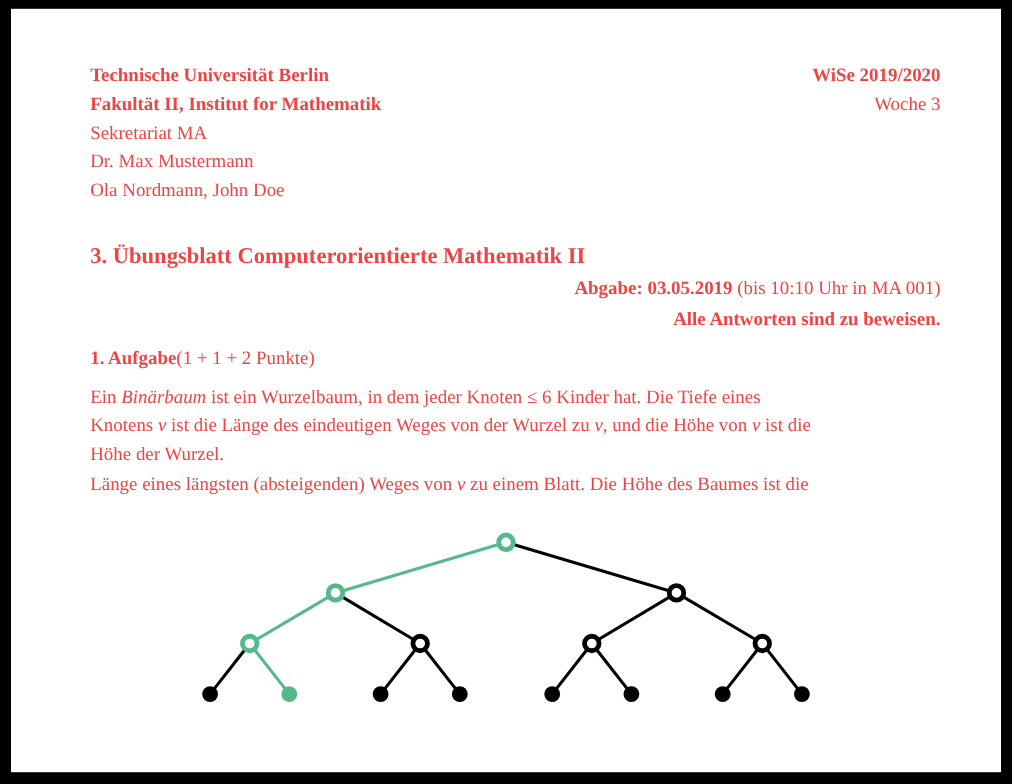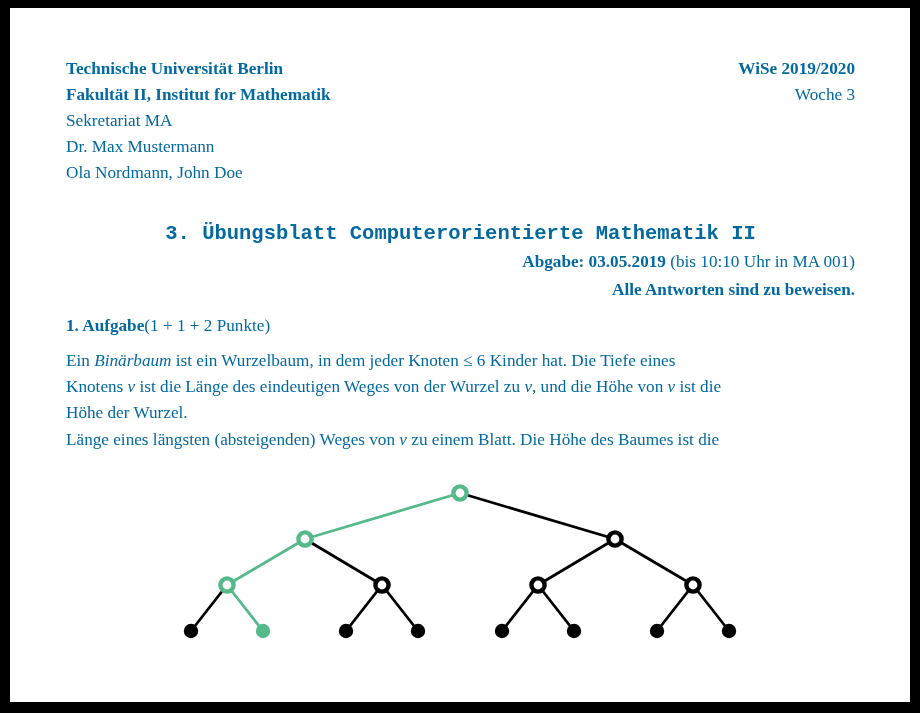--- a/index.html
+++ b/index.html
@@ -16,42 +16,41 @@
     left: 0; top: 0;
     width: 920px; height: 713px;
     background: #000000;
   }
   .page {
     position: absolute;
     left: 10px; top: 8px;
     width: 900px; height: 694px;
     background: #ffffff;
     box-sizing: border-box;
-    padding: 48px 55px 0 56px;
-    color: #0369a1;
+    padding: 48px 55px 0 72px;
+    color: #ef4444;
   }
   .hdr {
     display: flex;
     justify-content: space-between;
     align-items: flex-start;
   }
   .hdr-line {
     font-size: 17.2px;
     line-height: 26px;
     white-space: nowrap;
   }
   .hdr-right { text-align: right; }
   .b { font-weight: bold; }
   .title {
     margin-top: 33px;
-    text-align: center;
+    text-align: left;
     font-size: 20.5px;
     line-height: 29px;
     font-weight: bold;
-    font-family: Liberation Mono, monospace;
   }
   .center-line {
     text-align: right;
     font-size: 17.2px;
     line-height: 28px;
   }
   .aufgabe-row {
     margin-top: 8px;
     display: flex;
     justify-content: flex-start;

